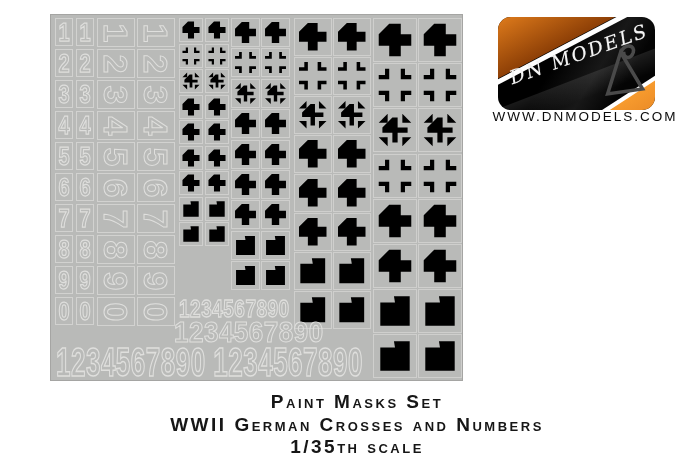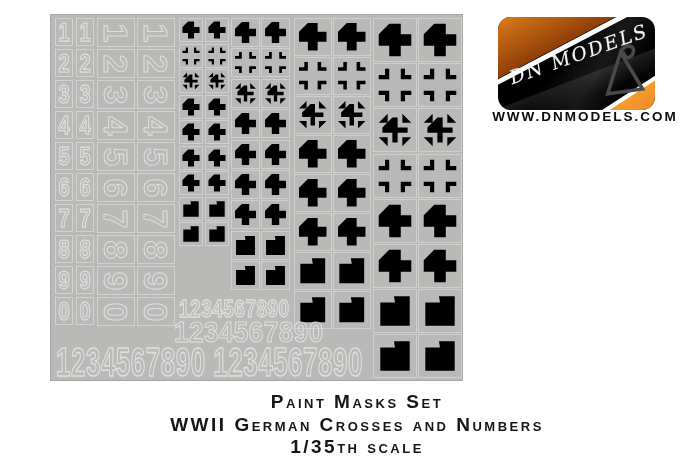--- a/index.html
+++ b/index.html
@@ -53,21 +53,21 @@
          transform:rotate(-21deg);}
   .brand-text{
     position:absolute;left:12px;top:50px;transform:rotate(-19.5deg);transform-origin:left center;
     font-family:"DejaVu Serif", serif;font-style:italic;font-size:19px;letter-spacing:2px;
     color:#f4f4f4;text-shadow:0 0 1px rgba(255,255,255,.45);white-space:pre;
   }
   .monogram{position:absolute;right:9px;top:26px;width:50px;height:54px;transform:rotate(-8deg);}
   .monogram path{fill:none;stroke:#4a4a4a;stroke-width:3.4;}
   .site-url{
     position:absolute;left:490px;top:109px;width:190px;text-align:center;
-    font-size:13.5px;font-weight:700;letter-spacing:2px;color:#0c0c0c;
+    font-size:13.5px;font-weight:400;letter-spacing:2px;color:#0c0c0c;
   }
   
   .caption{
     position:absolute;left:10px;top:391px;width:694px;text-align:center;
     font-weight:700;font-variant-caps:small-caps;color:#161616;
     font-size:19px;letter-spacing:2.5px;line-height:22.5px;
   }
 </style>
 </head>
 <body>

